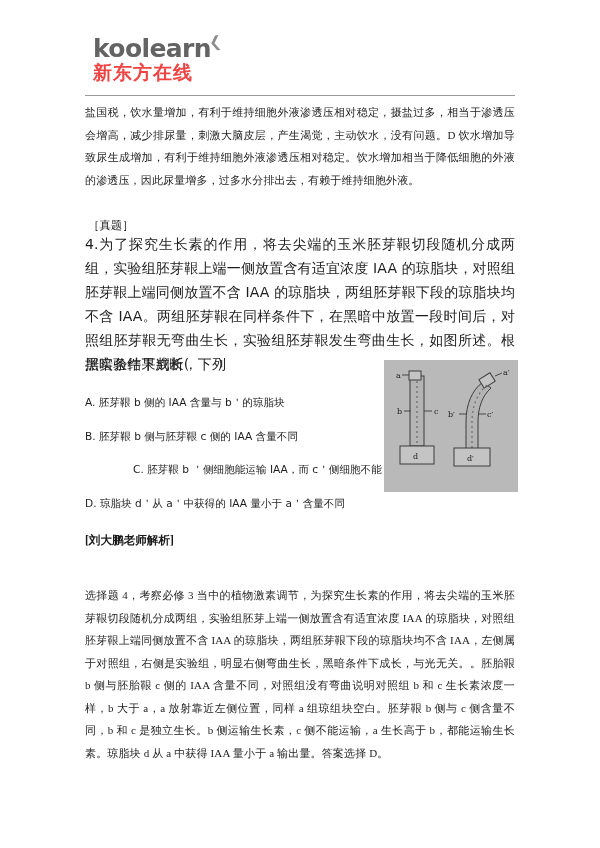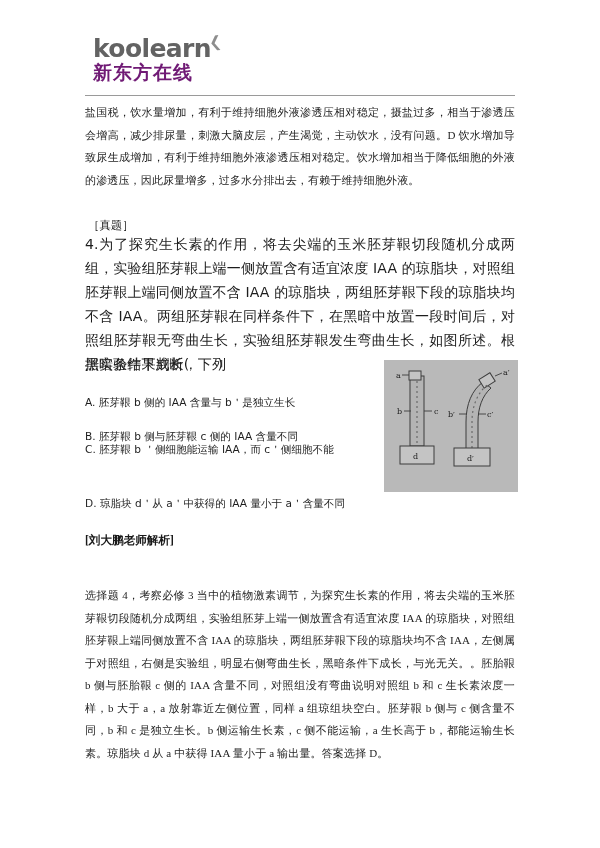--- a/index.html
+++ b/index.html
@@ -50,21 +50,21 @@
     font-family: "DejaVu Sans", sans-serif;
     font-size: 15px;
     color: #8d8d8d;
     transform: rotate(-8deg);
   }
   .logo-cn {
     font-family: "DejaVu Sans", sans-serif;
     font-weight: bold;
     font-size: 19px;
     letter-spacing: 1px;
-    color: #701a75;
+    color: #ef4444;
     line-height: 1.15;
     display: block;
     margin-top: 1px;
   }
   .header-rule {
     position: absolute;
     left: 85px;
     top: 95px;
     width: 430px;
     height: 1px;
@@ -121,21 +121,21 @@
     left: 85px;
     width: 300px;
     font-family: "DejaVu Sans", "Liberation Sans", sans-serif;
     font-size: 10.6px;
     line-height: 20px;
     color: #1d1d1d;
     white-space: nowrap;
   }
   #option-a { top: 392px; }
   #option-b { top: 426px; }
-  #option-c { top: 439px; }
+  #option-c { top: 459px; margin-left: 48px; }
   #option-d { top: 493px; }
 
   
   .figure {
     position: absolute;
     left: 384px;
     top: 360px;
     width: 134px;
     height: 132px;
     background: #b9b9b9;
@@ -173,21 +173,21 @@
   <div class="header-rule"></div>
 
   <div class="serif-para" id="intro-paragraph">盐国税，饮水量增加，有利于维持细胞外液渗透压相对稳定，摄盐过多，相当于渗透压会增高，减少排尿量，刺激大脑皮层，产生渴觉，主动饮水，没有问题。D 饮水增加导致尿生成增加，有利于维持细胞外液渗透压相对稳定。饮水增加相当于降低细胞的外液的渗透压，因此尿量增多，过多水分排出去，有赖于维持细胞外液。</div>
 
   <div id="zhenti-label">［真题］</div>
 
   <div class="sans-para" id="question-stem">4.为了探究生长素的作用，将去尖端的玉米胚芽鞎切段随机分成两组，实验组胚芽鞎上端一侧放置含有适宜浓度 IAA 的琼脂块，对照组胚芽鞎上端同侧放置不含 IAA 的琼脂块，两组胚芽鞎下段的琼脂块均不含 IAA。两组胚芽鞎在同样条件下，在黑暗中放置一段时间后，对照组胚芽鞎无弯曲生长，实验组胚芽鞎发生弯曲生长，如图所述。根据实验结果判断，下列</div>
 
   <div class="sans-para" id="question-prompt">黑暗条件下成长(　　)</div>
 
-  <div class="option" id="option-a">A. 胚芽鞎 b 侧的 IAA 含量与 b＇是独立生长</div>
+  <div class="option" id="option-a">A. 胚芽鞎 b 侧的 IAA 含量与 b＇的琼脂块</div>
   <div class="option" id="option-b">B. 胚芽鞎 b 侧与胚芽鞎 c 侧的 IAA 含量不同</div>
   <div class="option" id="option-c">C. 胚芽鞎 b ＇侧细胞能运输 IAA，而 c＇侧细胞不能</div>
   <div class="option" id="option-d">D. 琼脂块 d＇从 a＇中获得的 IAA 量小于 a＇含量不同</div>
 
   <div class="figure">
     <svg width="134" height="132" viewBox="0 0 134 132" xmlns="http://www.w3.org/2000/svg">
       <rect x="0" y="0" width="134" height="132" fill="#b9b9b9"></rect>
 
       <rect x="26" y="16" width="14" height="70" fill="#b4b4b4" stroke="#3d3d3d" stroke-width="1"></rect>
 

